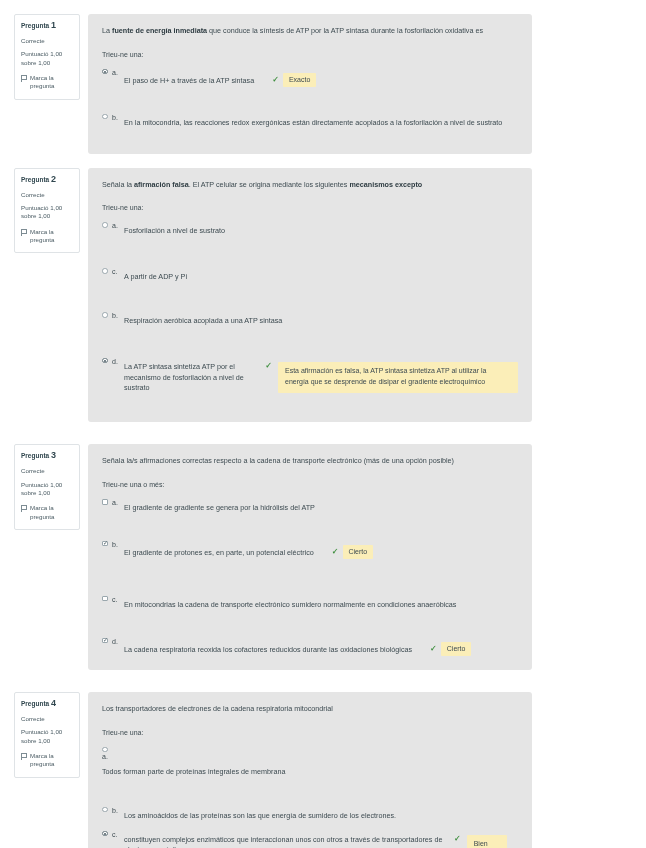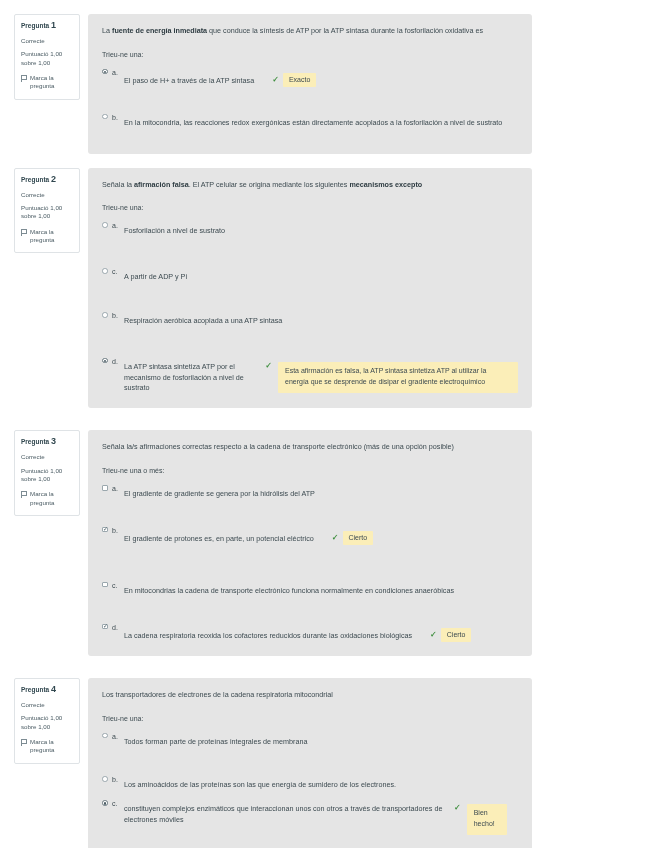--- a/index.html
+++ b/index.html
@@ -332,21 +332,21 @@
         <div class="option-row spaced" style="margin-bottom:30px;">
           <span class="ctrl">
               <span class="radio"></span>
             </span>
           <span class="olabel">b.</span>
           <span class="otext-wrap">
             <span class="otext">Respiración aeróbica acoplada a una ATP sintasa</span>
           </span>
         </div>
 
-        <div class="option-row" style="margin-bottom:0;">
+        <div class="option-row" style="margin-bottom:14px;">
           <span class="ctrl">
               <span class="radio checked"></span>
             </span>
           <span class="olabel">d.</span>
           <span class="otext-wrap row-split">
             <span class="otext narrow">La ATP sintasa sintetiza ATP por el mecanismo de fosforilación a nivel de sustrato</span>
             <span class="feedback-block">
               <span class="check-mark">✓</span>
               <span class="feedback-badge wide">Esta afirmación es falsa, la ATP sintasa sintetiza ATP al utilizar la energía que se desprende de disipar el gradiente electroquímico</span>
             </span>
@@ -401,21 +401,21 @@
             </span>
           </span>
         </div>
 
         <div class="option-row" style="margin-bottom:26px;">
           <span class="ctrl">
               <span class="checkbox"></span>
             </span>
           <span class="olabel">c.</span>
           <span class="otext-wrap">
-            <span class="otext">En mitocondrias la cadena de transporte electrónico funciona normalmente en condiciones anaeróbicas</span>
+            <span class="otext">En mitocondrias la cadena de transporte electrónico sumidero normalmente en condiciones anaeróbicas</span>
           </span>
         </div>
 
         <div class="option-row" style="margin-bottom:0;">
           <span class="ctrl">
               <span class="checkbox checked"></span>
             </span>
           <span class="olabel">d.</span>
           <span class="otext-wrap">
             <span class="otext">La cadena respiratoria reoxida los cofactores reducidos durante las oxidaciones biológicas</span>
@@ -444,21 +444,21 @@
       <div class="qinfo-flag">
         <span class="flag-icon"></span>
         <span>Marca la pregunta</span>
       </div>
     </div>
     <div class="qcontent">
       <div class="qtext">Los transportadores de electrones de la cadena respiratoria mitocondrial</div>
       <div class="answer-instruction">Trieu-ne una:</div>
       <div class="options">
 
-        <div class="option-row" style="margin-bottom:28px;">
+        <div class="option-row" style="margin-bottom:28px;flex-direction:column;">
           <span class="ctrl">
               <span class="radio"></span>
             </span>
           <span class="olabel">a.</span>
           <span class="otext-wrap">
             <span class="otext">Todos forman parte de proteínas integrales de membrana</span>
           </span>
         </div>
 
         <div class="option-row" style="margin-bottom:8px;">

